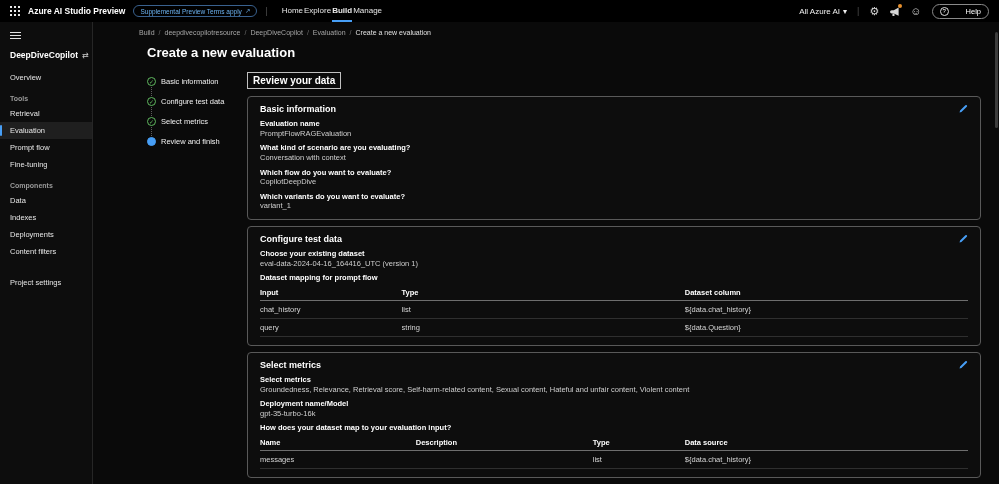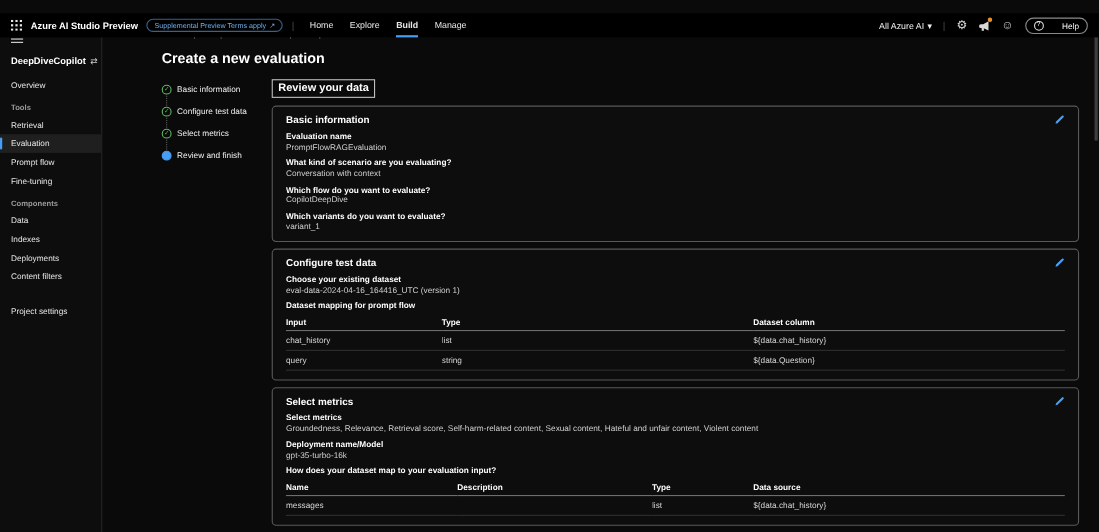--- a/index.html
+++ b/index.html
@@ -7,32 +7,32 @@
   body {
     position: relative;
     background: #0a0a0a;
     color: #ffffff;
     font-family: "Liberation Sans", sans-serif;
     font-size: 8px;
     overflow: hidden;
   }
   
   .topbar {
-    position: absolute; top: 12px; left: 0; right: 0; height: 22px;
+    position: absolute; top: 0; left: 0; right: 0; height: 22px;
     background: #000000; display: flex; align-items: center;
     padding: 4px 10px; gap: 8px; z-index: 10;
   }
   .app-title { font-weight: bold; font-size: 8.5px; white-space: nowrap; }
   .preview-badge {
     display: inline-flex; align-items: center; gap: 3px;
     border: 1px solid #39618e; color: #6cb2f0; border-radius: 8px;
     padding: 1px 6px; font-size: 6.5px; cursor: pointer; white-space: nowrap;
   }
   .tb-sep { color: #4d4d4d; font-size: 9px; }
-  .top-nav { display: flex; gap: 15px; margin-left: 6px; align-items: center; height: 22px; }
+  .top-nav { display: flex; gap: 1px; margin-left: 6px; align-items: center; height: 22px; }
   .top-nav .nav-item {
     color: #e8e8e8; text-decoration: none; font-size: 8px;
     height: 22px; display: flex; align-items: center; border-bottom: 2px solid transparent; cursor: pointer;
   }
   .top-nav .nav-item.active { font-weight: bold; border-bottom: 2px solid #479ef5; }
   .tb-right { margin-left: auto; display: flex; align-items: center; gap: 10px; }
   .scope-picker { display: inline-flex; gap: 3px; align-items: center; cursor: pointer; font-size: 8px; color: #f0f0f0; }
   .icon-btn { color: #d6d6d6; font-size: 11px; line-height: 1; cursor: pointer; position: relative; display: inline-flex; }
   .badge-dot { position: absolute; top: -2px; right: -2px; width: 4px; height: 4px; border-radius: 50%; background: #e8912d; }
   .help-pill {

